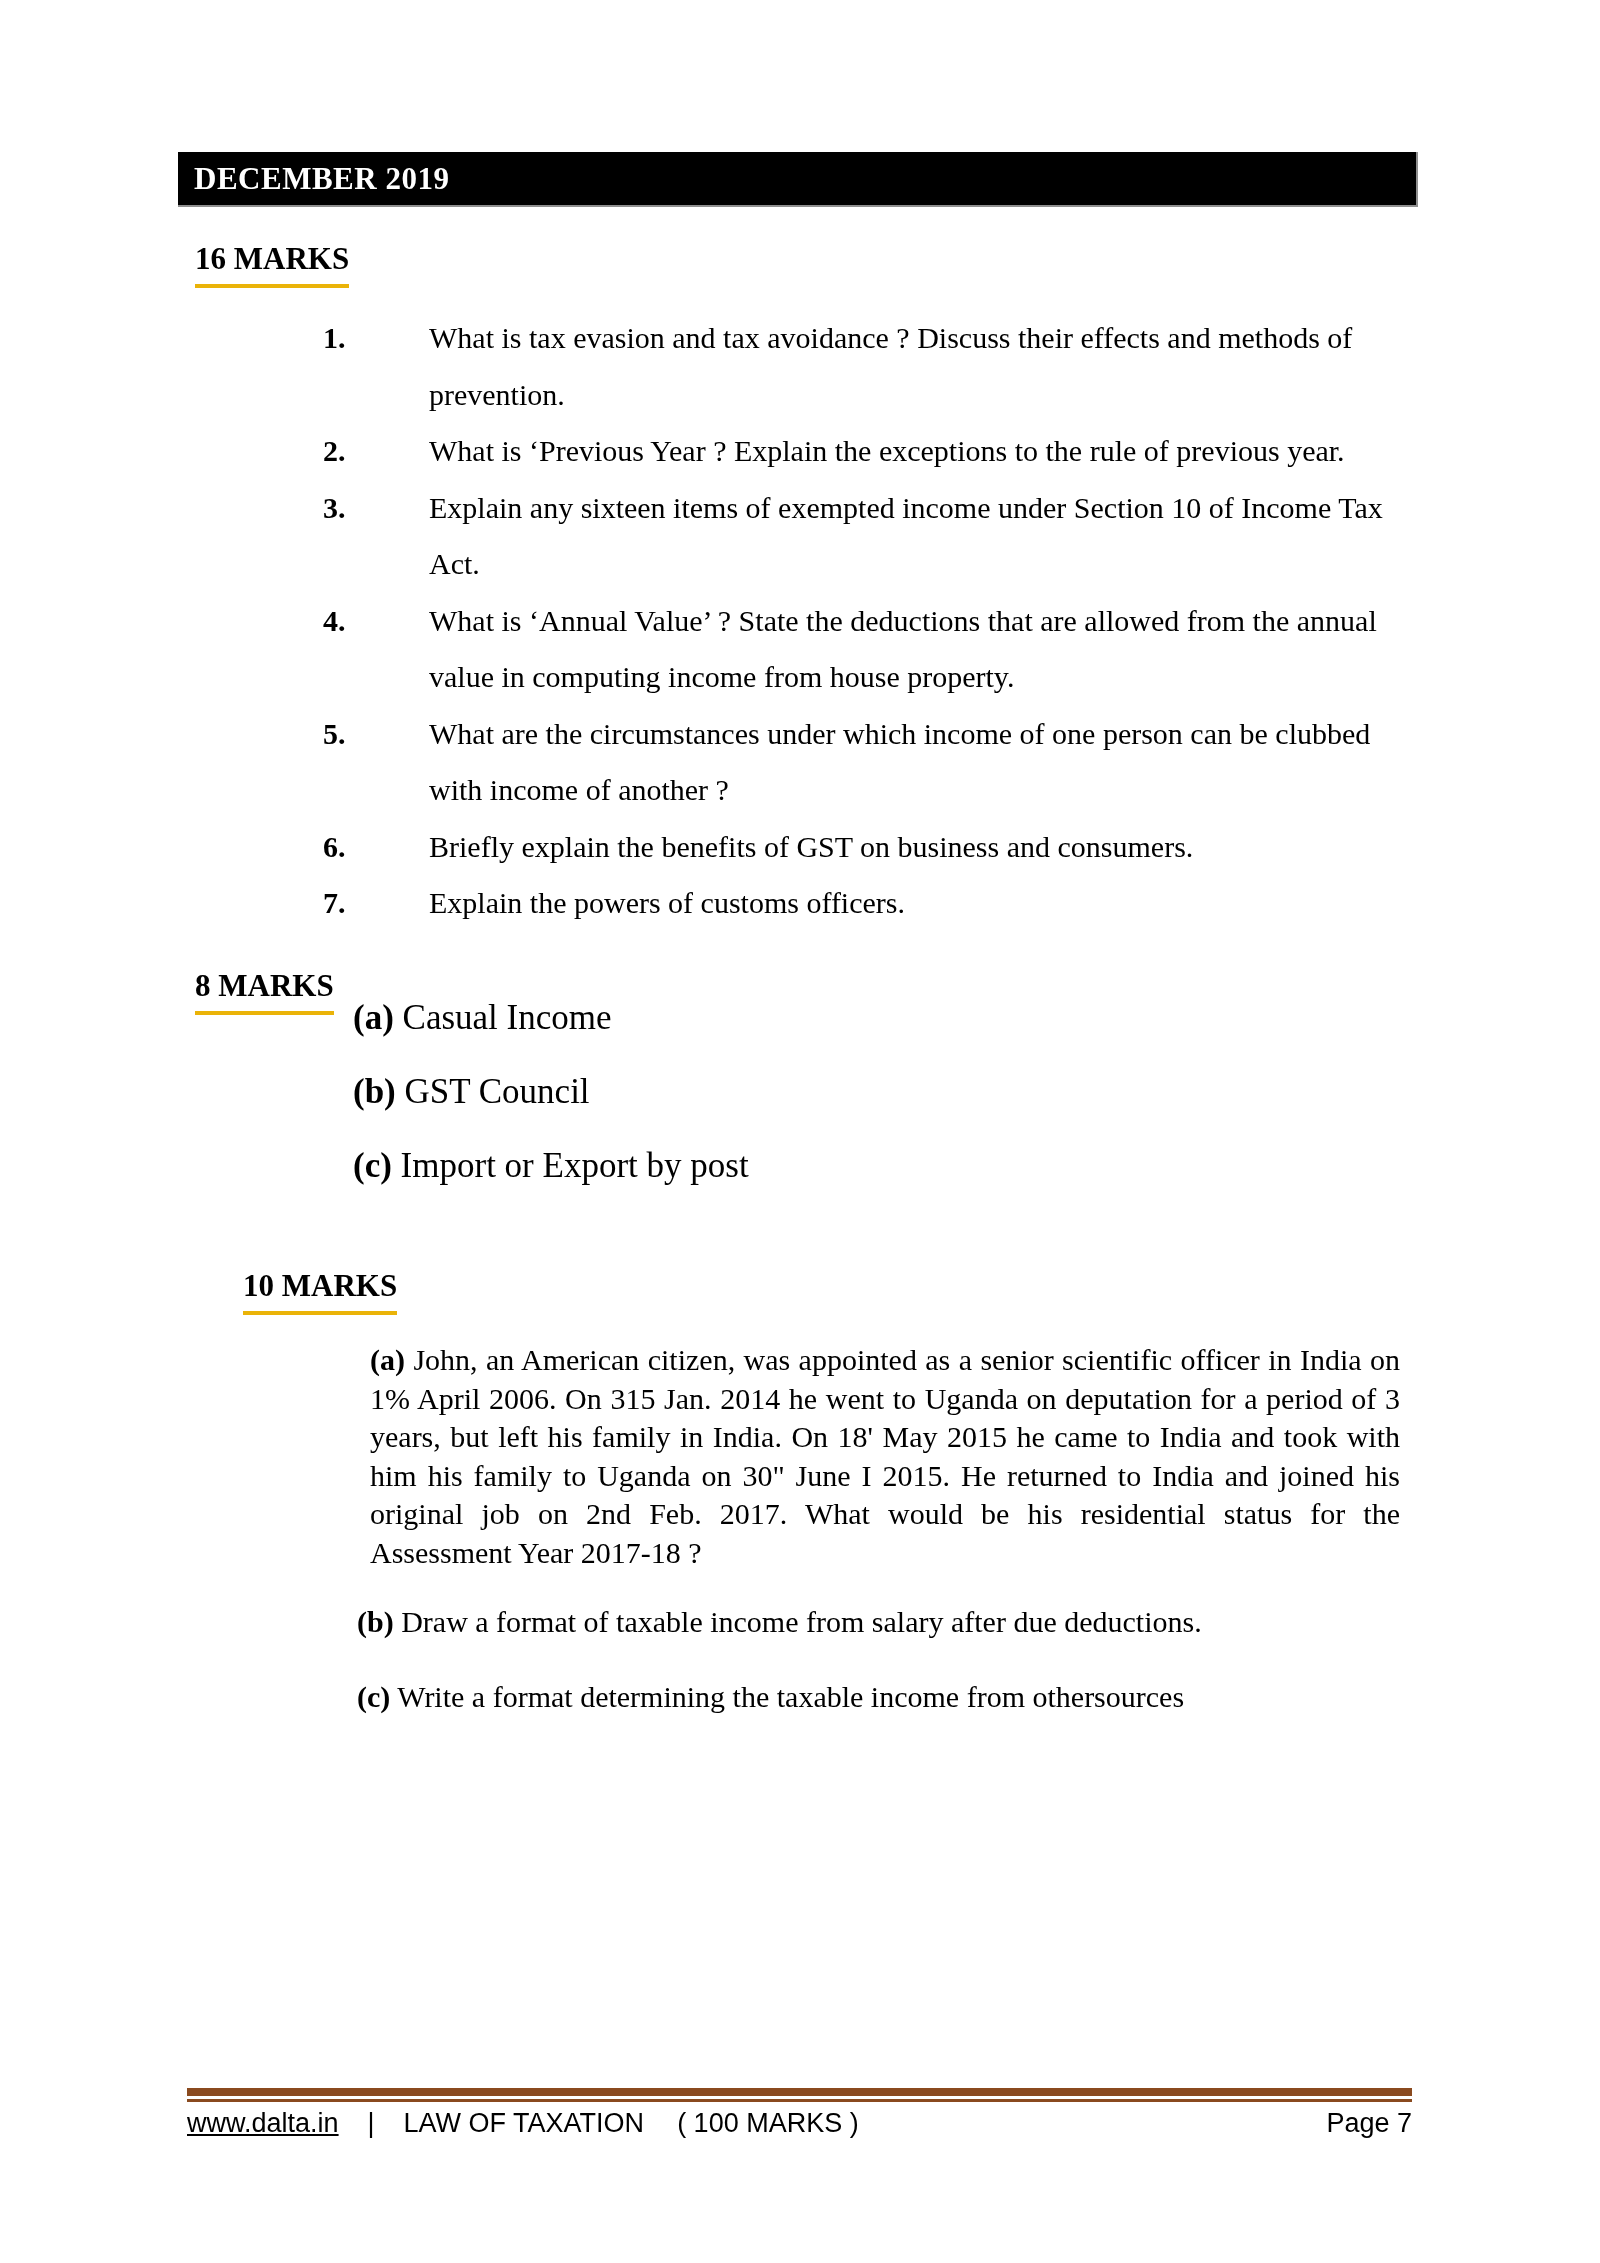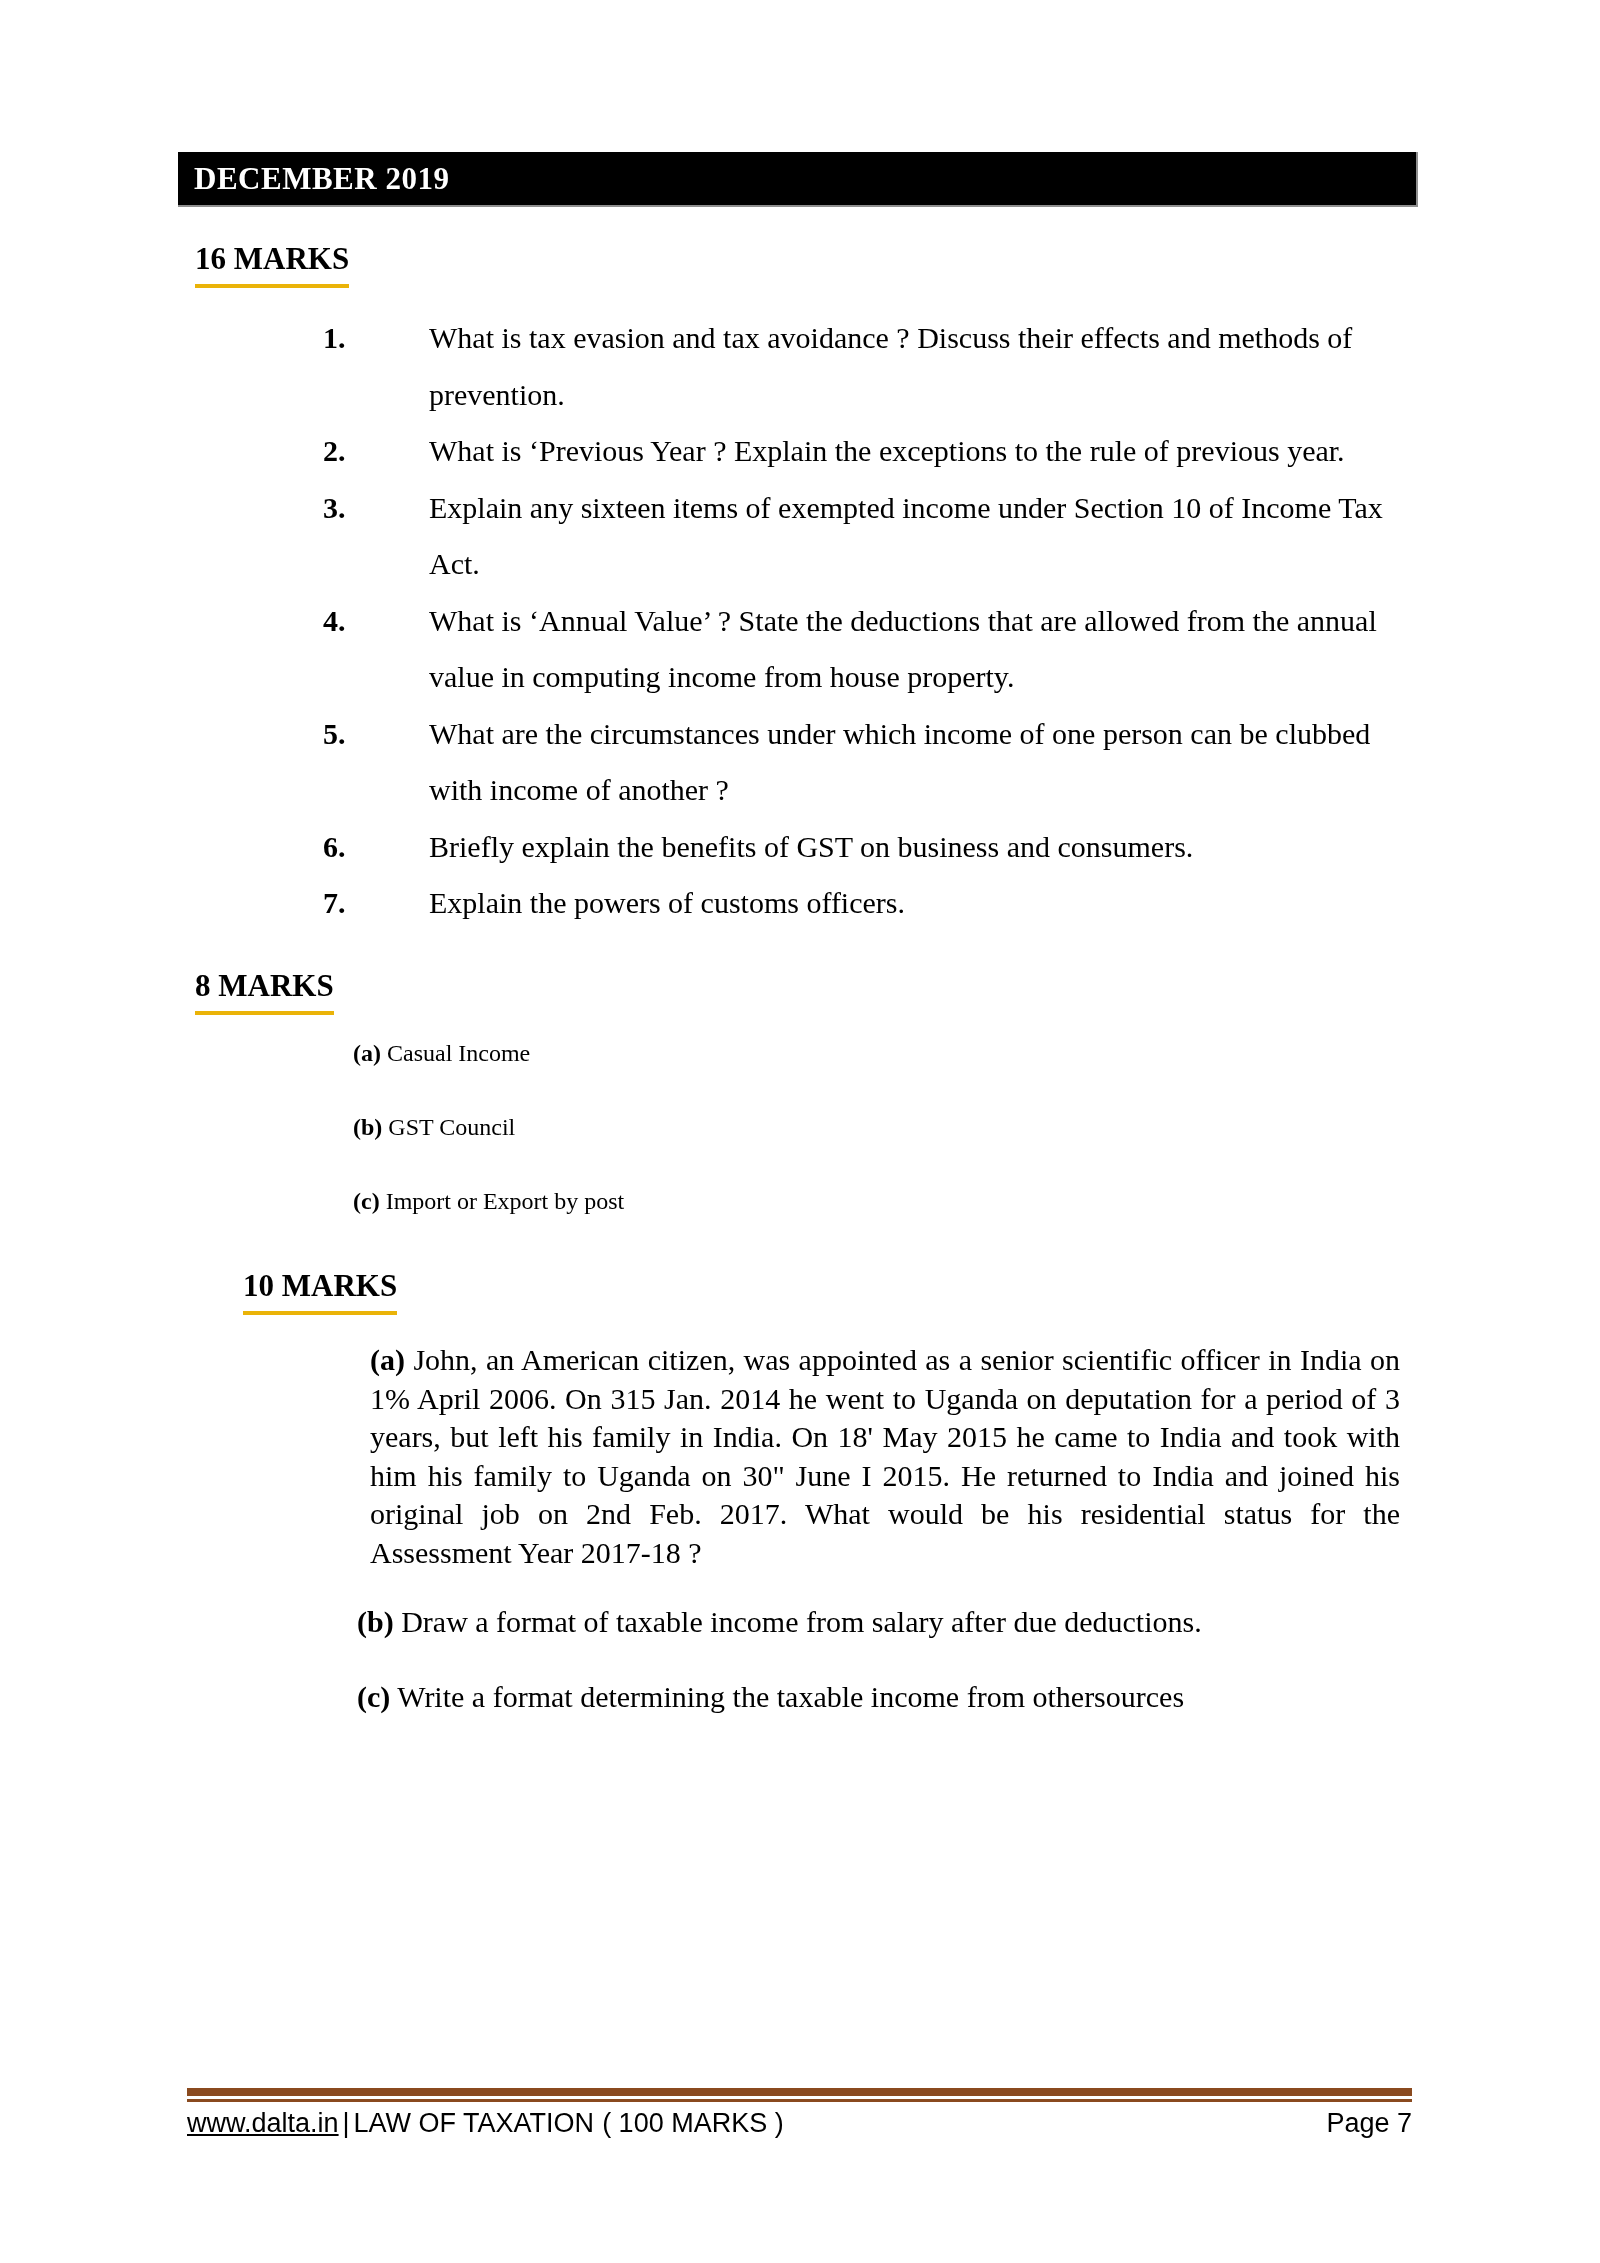--- a/index.html
+++ b/index.html
@@ -48,22 +48,22 @@
   .qlist {
     position:absolute; left:323px; top:310px; width:1062px;
     font-size:30px; line-height:56.5px;
   }
   .qrow  { display:flex; }
   .qnum  { flex:none; width:62px; font-weight:bold; }
   .qtext { flex:1;margin-left:44px; }
 
   
   .alist8 {
-    position:absolute; left:353px; top:1035px;
-    font-size:24px; line-height:36px;
+    position:absolute; left:353px; top:1000px;
+    font-size:35px; line-height:36px;
   }
   .alist8 .arow { margin-bottom:38px; white-space:nowrap; }
 
   
   .para-a {
     position:absolute; left:370px; top:1341px; width:1030px;
     margin:0; font-size:30px; line-height:38.5px;
     text-align:justify;
   }
   .item-10b, .item-10c {
@@ -76,21 +76,21 @@
 
   
   .rule-thick { position:absolute; left:187px; top:2088px; width:1225px; height:8px; }
   .rule-thin  { position:absolute; left:187px; top:2099px; width:1225px; height:3px; }
   .footer-row {
     position:absolute; left:187px; top:2106px; width:1225px;
     display:flex; justify-content:space-between; align-items:baseline;
     font-family:"Liberation Sans", sans-serif;
     font-size:27px; line-height:34px;
   }
-  .footer-left { display:flex; gap:4px; align-items:baseline; }
+  .footer-left { display:flex; gap:29px; align-items:baseline; }
   .footer-left .site { text-decoration:underline; cursor:pointer; }
   .footer-left .marks { margin-left:4px; }
 </style>
 </head>
 <body>
 
 <div class="page">
 
   <header class="topbar">
     <span class="topbar-title">DECEMBER 2019</span>

